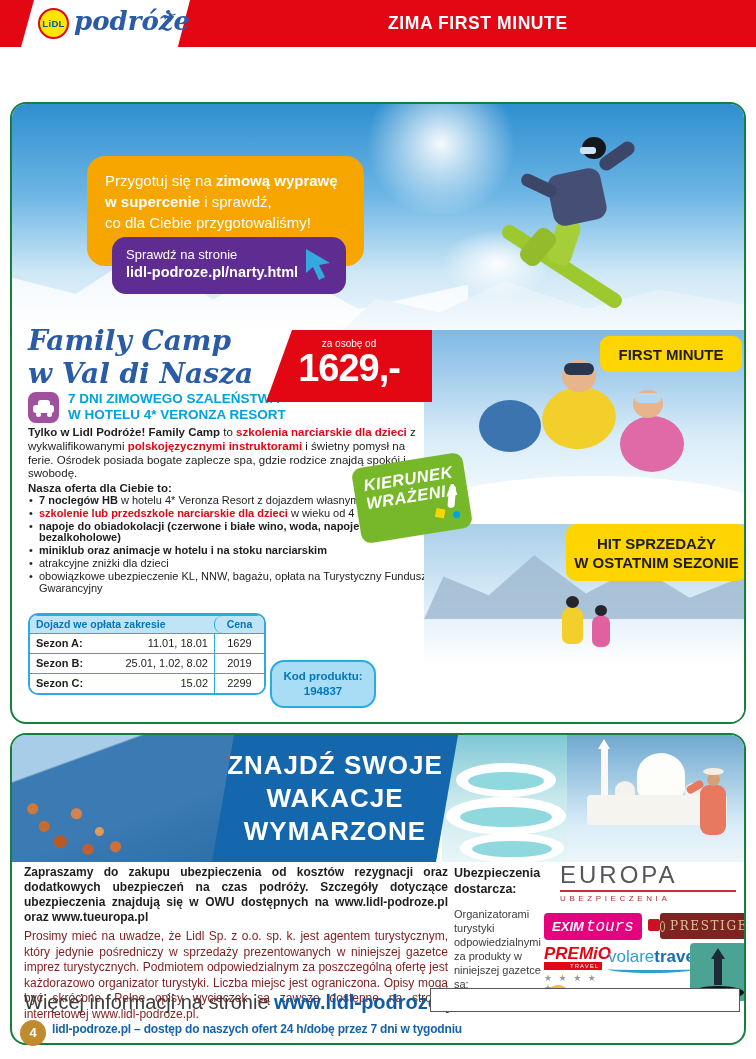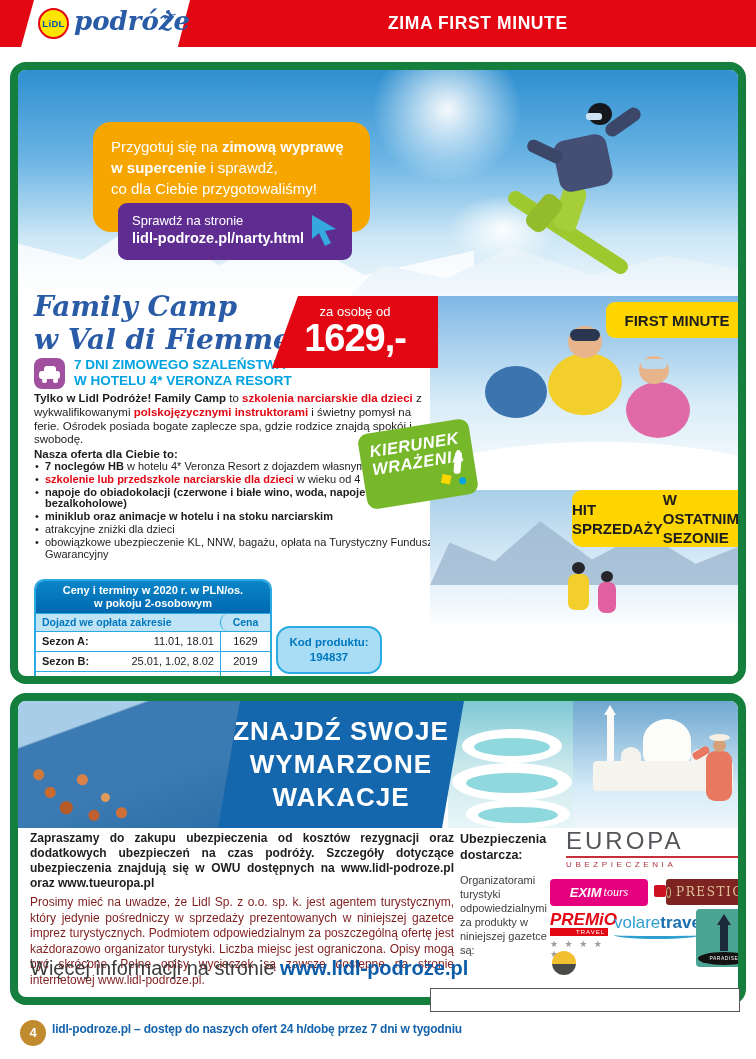--- a/index.html
+++ b/index.html
@@ -12,21 +12,21 @@
   .brand-shape { position:absolute; left:18px; top:0; width:172px; height:58px; background:#fff;
     clip-path:polygon(16px 0, 172px 0, 157px 58px, 0 58px); }
   .lidl-logo { position:absolute; left:38px; top:8px; width:31px; height:31px; border-radius:50%;
     background:#ffe500; border:2px solid #e30613; display:flex; align-items:center; justify-content:center; }
   .lidl-logo span { font-size:9.5px; font-weight:bold; color:#0050aa; letter-spacing:.3px; }
   .brand-script { position:absolute; left:74px; top:6px; color:#2a5ba6; font-family:"DejaVu Serif",serif;
     font-style:italic; font-weight:bold; font-size:26px; }
   .brand-plane { position:absolute; left:163px; top:6px; color:#2a5ba6; font-size:17px; transform:rotate(-18deg); }
 
   
-  .card { position:absolute; background:#fff; border:8px solid #15803d; border-radius:16px; overflow:hidden; }
+  .card { position:absolute; background:#fff; border:2px solid #15803d; border-radius:16px; overflow:hidden;margin-top:40px; }
   #main-card { left:10px; top:62px; width:736px; height:622px; }
   #bottom-card { left:10px; top:693px; width:736px; height:312px; }
 
   
   .hero-photo { position:absolute; left:0; top:0; width:736px; height:226px;
     background:linear-gradient(180deg,#2f8fd0 0%,#6cb5e4 40%,#cfe8f6 75%,#eef7fc 100%); }
   .hero-glare { position:absolute; left:46%; top:-30px; width:180px; height:140px;
     background:radial-gradient(circle,rgba(255,255,255,.95),rgba(255,255,255,0) 65%); }
   .mtn1 { position:absolute; bottom:0; left:0; width:62%; height:95px; background:linear-gradient(180deg,#eaf4fb,#fff);
     clip-path:polygon(0 100%,0 45%,14% 62%,28% 18%,44% 68%,58% 32%,76% 78%,100% 52%,100% 100%); }
@@ -41,21 +41,21 @@
   .sb-body { position:absolute; left:118px; top:62px; width:54px; height:52px; background:#454f75; border-radius:12px; transform:rotate(-12deg); }
   .sb-arm1 { position:absolute; left:165px; top:40px; width:40px; height:14px; background:#3c4668; border-radius:7px; transform:rotate(-35deg); }
   .sb-arm2 { position:absolute; left:88px; top:70px; width:38px; height:13px; background:#3c4668; border-radius:7px; transform:rotate(25deg); }
   .sb-helmet { position:absolute; left:150px; top:28px; width:24px; height:22px; background:#15171c; border-radius:50%; }
   .sb-goggle { position:absolute; left:148px; top:38px; width:16px; height:7px; background:#cfe4f2; border-radius:3px; }
 
   
   .promo-box { position:absolute; left:75px; top:52px; width:277px; height:110px; background:#f7a600;
     border-radius:18px; padding:14px 18px; color:#fff; font-size:15px; line-height:21px; z-index:2; }
   .promo-button { position:absolute; left:100px; top:133px; width:234px; height:57px; background:#5f2d91;
-    border-radius:9px; padding:9px 14px; color:#fff; z-index:3; cursor:pointer; }
+    border-radius:14px; padding:9px 14px; color:#fff; z-index:3; cursor:pointer; }
   .promo-button .l1 { font-size:13px; line-height:17px; }
   .promo-button .l2 { font-size:14.5px; font-weight:bold; line-height:19px; }
   .cursor-icon { position:absolute; right:12px; top:10px; }
 
   
   .offer-title { position:absolute; left:16px; top:220px; color:#2a5ba6;
     font-family:"DejaVu Serif",serif; font-style:italic; font-weight:bold; font-size:28px; line-height:33px; }
   .subtitle-row { position:absolute; left:16px; top:287px; display:flex; gap:9px; align-items:center; }
   .car-badge { width:31px; height:31px; background:#a0509e; border-radius:8px; position:relative; flex:0 0 auto; }
   .car-roof  { position:absolute; left:10px; top:8px;  width:12px; height:6px; background:#fff; border-radius:3px 3px 0 0; }
@@ -107,27 +107,27 @@
   .sp-mtn { position:absolute; left:0; top:10px; width:324px; height:85px; background:#9db8cf; opacity:.8;
     clip-path:polygon(0 100%,6% 50%,20% 72%,34% 25%,50% 70%,66% 38%,82% 75%,100% 48%,100% 100%,0 100%); }
   .sp-fig1 { position:absolute; left:138px; top:84px; width:21px; height:36px; background:#f2cf2a; border-radius:7px; }
   .sp-head1 { position:absolute; left:142px; top:72px; width:13px; height:12px; background:#26262a; border-radius:50%; }
   .sp-fig2 { position:absolute; left:168px; top:92px; width:18px; height:31px; background:#e060a0; border-radius:7px; }
   .sp-head2 { position:absolute; left:171px; top:81px; width:12px; height:11px; background:#26262a; border-radius:50%; }
   .sp-snow { position:absolute; left:-20px; bottom:-50px; width:380px; height:100px; background:#fff; border-radius:50%; }
 
   .price-flag { position:absolute; left:254px; top:226px; width:166px; height:72px; background:#e30613; z-index:4;
     clip-path:polygon(26px 0,100% 0,100% 100%,0 100%); color:#fff; text-align:center; }
-  .price-flag .lbl { font-size:13px; margin-top:8px; }
+  .price-flag .lbl { font-size:10px; margin-top:8px; }
   .price-flag .val { font-size:38px; font-weight:bold; line-height:38px; letter-spacing:-1px; }
 
   .badge-fm { position:absolute; left:588px; top:232px; width:142px; height:36px; background:#ffd500; border-radius:9px;
     color:#1d1d1b; font-weight:bold; font-size:15px; display:flex; align-items:center; justify-content:center; z-index:5; }
   .badge-hit { position:absolute; left:554px; top:420px; width:181px; height:57px; background:#ffd500; border-radius:10px;
-    color:#1d1d1b; font-weight:bold; font-size:15px; line-height:19px; display:flex; 
+    color:#1d1d1b; font-weight:bold; font-size:15px; line-height:19px; display:flex; flex-direction:column;
     align-items:center; justify-content:center; z-index:5; }
   .sticker { position:absolute; left:344px; top:356px; width:112px; height:76px; background:#76b82a; border-radius:10px;
     transform:rotate(-9deg); z-index:6; color:#fff; font-style:italic; font-weight:bold; padding:10px 0 0 10px; }
   .sticker .s1 { font-size:16.5px; line-height:17px; letter-spacing:.5px; }
   .sticker .s2 { font-size:16.5px; line-height:18px; letter-spacing:.5px; }
   .stick-ex { position:absolute; right:13px; bottom:22px; width:7px; height:22px; background:#fff; border-radius:3px; transform:rotate(14deg); }
   .stick-dot { position:absolute; right:11px; bottom:11px; width:7px; height:7px; background:#00a3e0; border-radius:50%; }
   .stick-sq { position:absolute; right:26px; bottom:14px; width:9px; height:9px; background:#ffd500; transform:rotate(20deg); }
 
   
@@ -173,21 +173,21 @@
   .ins-label { position:absolute; left:442px; top:130px; width:104px; font-size:12.5px; font-weight:bold; color:#1d1d1b; line-height:16px; }
   .europa { position:absolute; left:548px; top:126px; width:176px; }
   .europa .name { font-size:24px; letter-spacing:3px; color:#55565a; font-weight:normal; }
   .europa .sub { display:block; border-top:2px solid #c5303a; margin-top:1px; padding-top:2px;
     font-size:8px; letter-spacing:3.6px; color:#b0303c; }
   .org-label { position:absolute; left:442px; top:172px; width:98px; font-size:11px; line-height:14px; color:#3c3c3b; }
 
   .logo-exim { position:absolute; left:532px; top:178px; width:98px; height:27px; background:#e5007d; border-radius:4px;
     color:#fff; display:flex; align-items:center; justify-content:center; gap:2px; }
   .logo-exim .e1 { font-weight:900; font-style:italic; font-size:13px; }
-  .logo-exim .e2 { font-style:italic; font-family:Liberation Serif, serif; font-size:12px; }
+  .logo-exim .e2 { font-style:italic; font-family:Liberation Mono, monospace; font-size:16px; }
   .logo-redmark { position:absolute; left:636px; top:184px; width:50px; height:14px; }
   .logo-redmark .sq { position:absolute; left:0; top:0; width:12px; height:12px; background:#cc1122; border-radius:2px; }
   .logo-redmark .ln { position:absolute; left:15px; top:9px; width:34px; height:2px; background:#cc1122; }
   .logo-prestige { position:absolute; left:648px; top:178px; width:88px; height:26px; background:#7d2321; border-radius:3px;
     display:flex; align-items:center; justify-content:center; gap:5px; }
   .logo-prestige .ring { width:11px; height:11px; border:1.5px solid #d8b88a; border-radius:50%; }
   .logo-prestige .ptxt { color:#e0c29a; font-family:"DejaVu Serif",serif; font-size:12px; letter-spacing:1.6px; }
   .logo-premio { position:absolute; left:532px; top:210px; width:62px; }
   .logo-premio .pname { color:#e30613; font-weight:900; font-style:italic; font-size:17px; line-height:17px; }
   .logo-premio .pbar { width:58px; height:8px; background:#e30613; color:#fff; font-size:6px; text-align:right;
@@ -256,21 +256,21 @@
     <div class="promo-button">
       <div class="l1">Sprawdź na stronie</div>
       <div class="l2">lidl-podroze.pl/narty.html</div>
       <svg class="cursor-icon" width="32" height="34" viewBox="0 0 32 34">
         <polygon points="4,2 28,16 17,18 23,30 17,33 11,20 4,26" fill="#35a8e0"></polygon>
       </svg>
     </div>
 
     <div class="offer-title">
       <div>Family Camp</div>
-      <div>w Val di Fiemme</div>
+      <div>w Val di Nasza</div>
     </div>
 
     <div class="subtitle-row">
       <div class="car-badge">
         <div class="car-roof"></div>
           <div class="car-body"></div>
           <div class="car-wheel1"></div>
           <div class="car-wheel2"></div>
       </div>
       <div class="subtitle-text">
@@ -287,24 +287,20 @@
     <ul class="bullets">
         <li><span class="b">7 noclegów HB</span><span> w hotelu 4* Veronza Resort z dojazdem własnym</span></li>
         <li><span class="r">szkolenie lub przedszkole narciarskie dla dzieci</span><span> w wieku od 4 do 12 lat</span></li>
         <li><span class="b">napoje do obiadokolacji (czerwone i białe wino, woda, napoje bezalkoholowe)</span></li>
         <li><span class="b">miniklub oraz animacje w hotelu i na stoku narciarskim</span></li>
         <li><span>atrakcyjne zniżki dla dzieci</span></li>
         <li><span>obowiązkowe ubezpieczenie KL, NNW, bagażu, opłata na Turystyczny Fundusz Gwarancyjny</span></li>
       </ul>
 
     <div class="price-table">
-      <div class="pt-head">
-        <div>Ceny i terminy w 2020 r. w PLN/os.</div>
-        <div>w pokoju 2-osobowym</div>
-      </div>
       <div class="pt-sub">
         <span class="c1">Dojazd we opłata zakresie</span>
         <span class="c2">Cena</span>
       </div>
       <div>
           <div class="t-row">
             <span class="season">Sezon A:</span>
             <span class="dates">11.01, 18.01</span>
             <span class="price">1629</span>
           </div>
@@ -387,22 +383,22 @@
           <div class="dome-s1"></div>
           <div class="dome-s2"></div>
           <div class="mosque-base"></div>
         <div class="tourist-arm"></div>
           <div class="tourist-body"></div>
           <div class="tourist-head"></div>
           <div class="tourist-hat"></div>
       </div>
       <div class="banner">
         <div>ZNAJDŹ SWOJE</div>
+        <div>WAKACJE</div>
         <div>WYMARZONE</div>
-        <div>WAKACJE</div>
       </div>
     </div>
 
     <div class="para1">Zapraszamy do zakupu ubezpieczenia od kosztów rezygnacji oraz dodatkowych ubezpieczeń na czas podróży. Szczegóły dotyczące ubezpieczenia znajdują się w OWU dostępnych na www.lidl-podroze.pl oraz www.tueuropa.pl</div>
     <div class="para2">Prosimy mieć na uwadze, że Lidl Sp. z o.o. sp. k. jest agentem turystycznym, który jedynie pośredniczy w sprzedaży prezentowanych w niniejszej gazetce imprez turystycznych. Podmiotem odpowiedzialnym za poszczególną ofertę jest każdorazowo organizator turystyki. Liczba miejsc jest ograniczona. Opisy mogą być skrócone. Pełne opisy wycieczek są zawsze dostępne na stronie internetowej www.lidl-podroze.pl.</div>
     <div class="more-info">
       <span>Więcej informacji na stronie </span><span class="link">www.lidl-podroze.pl</span>
     </div>
 
     <div class="ins-label">

